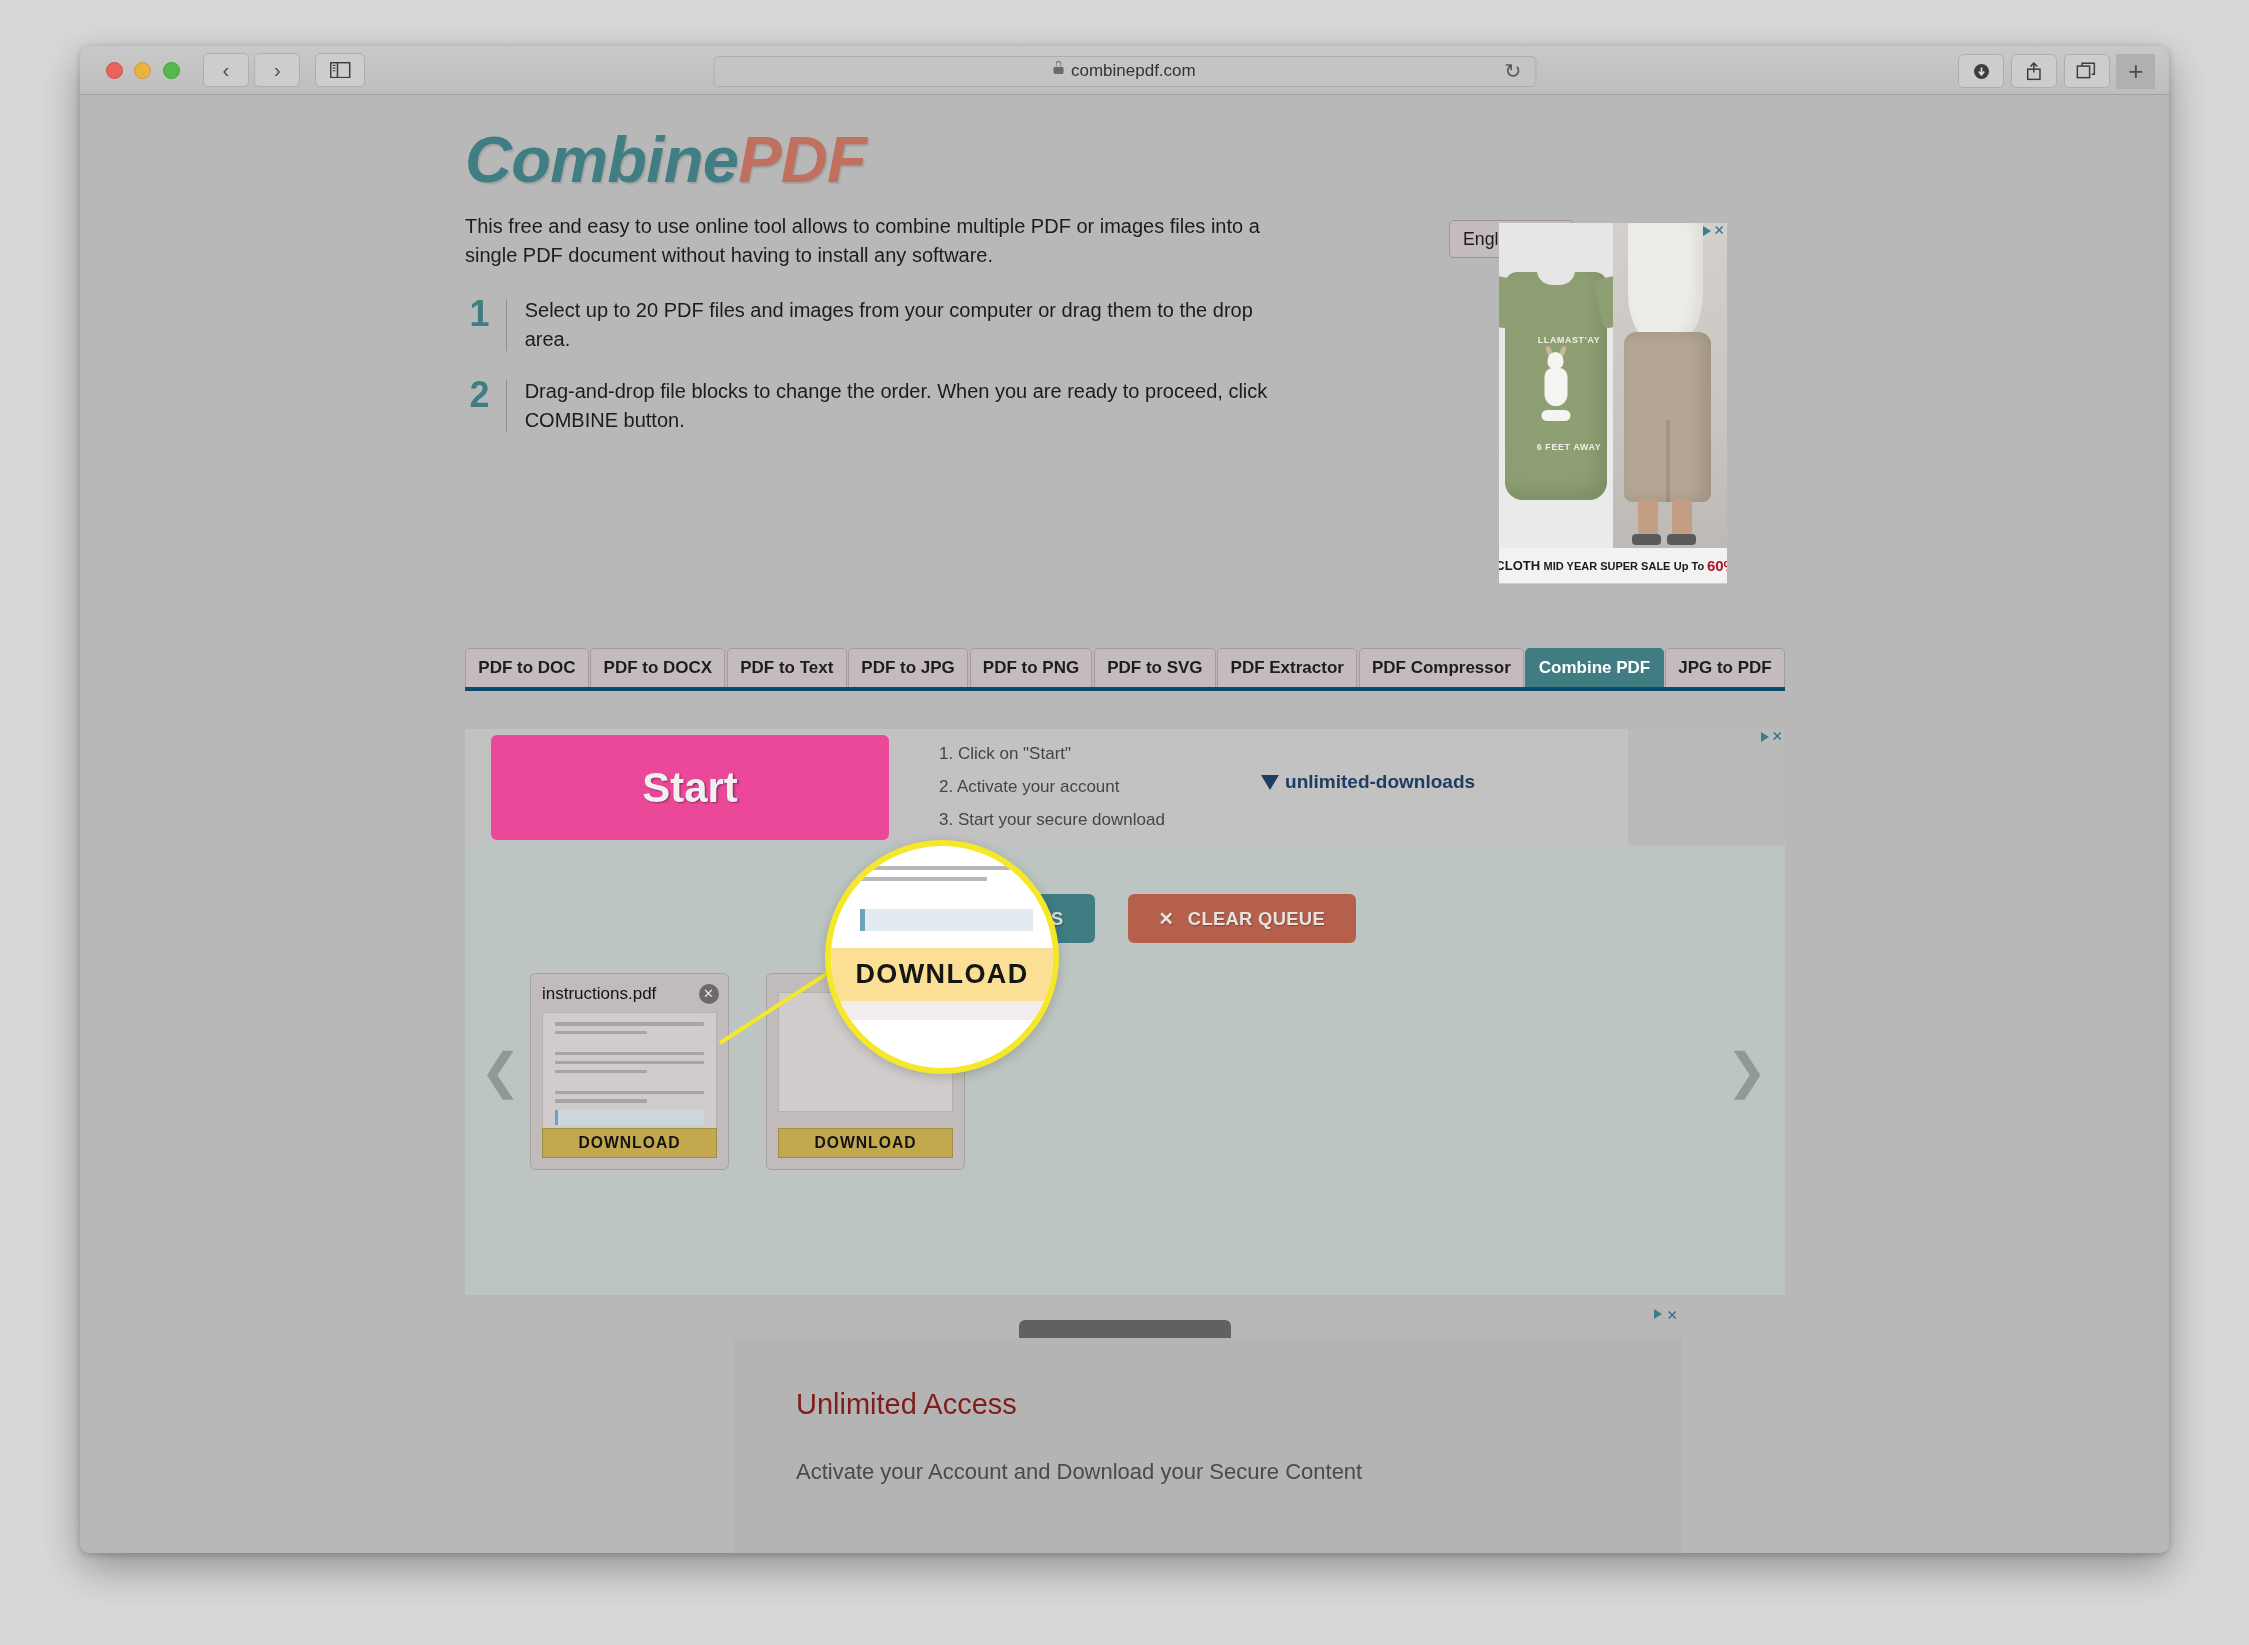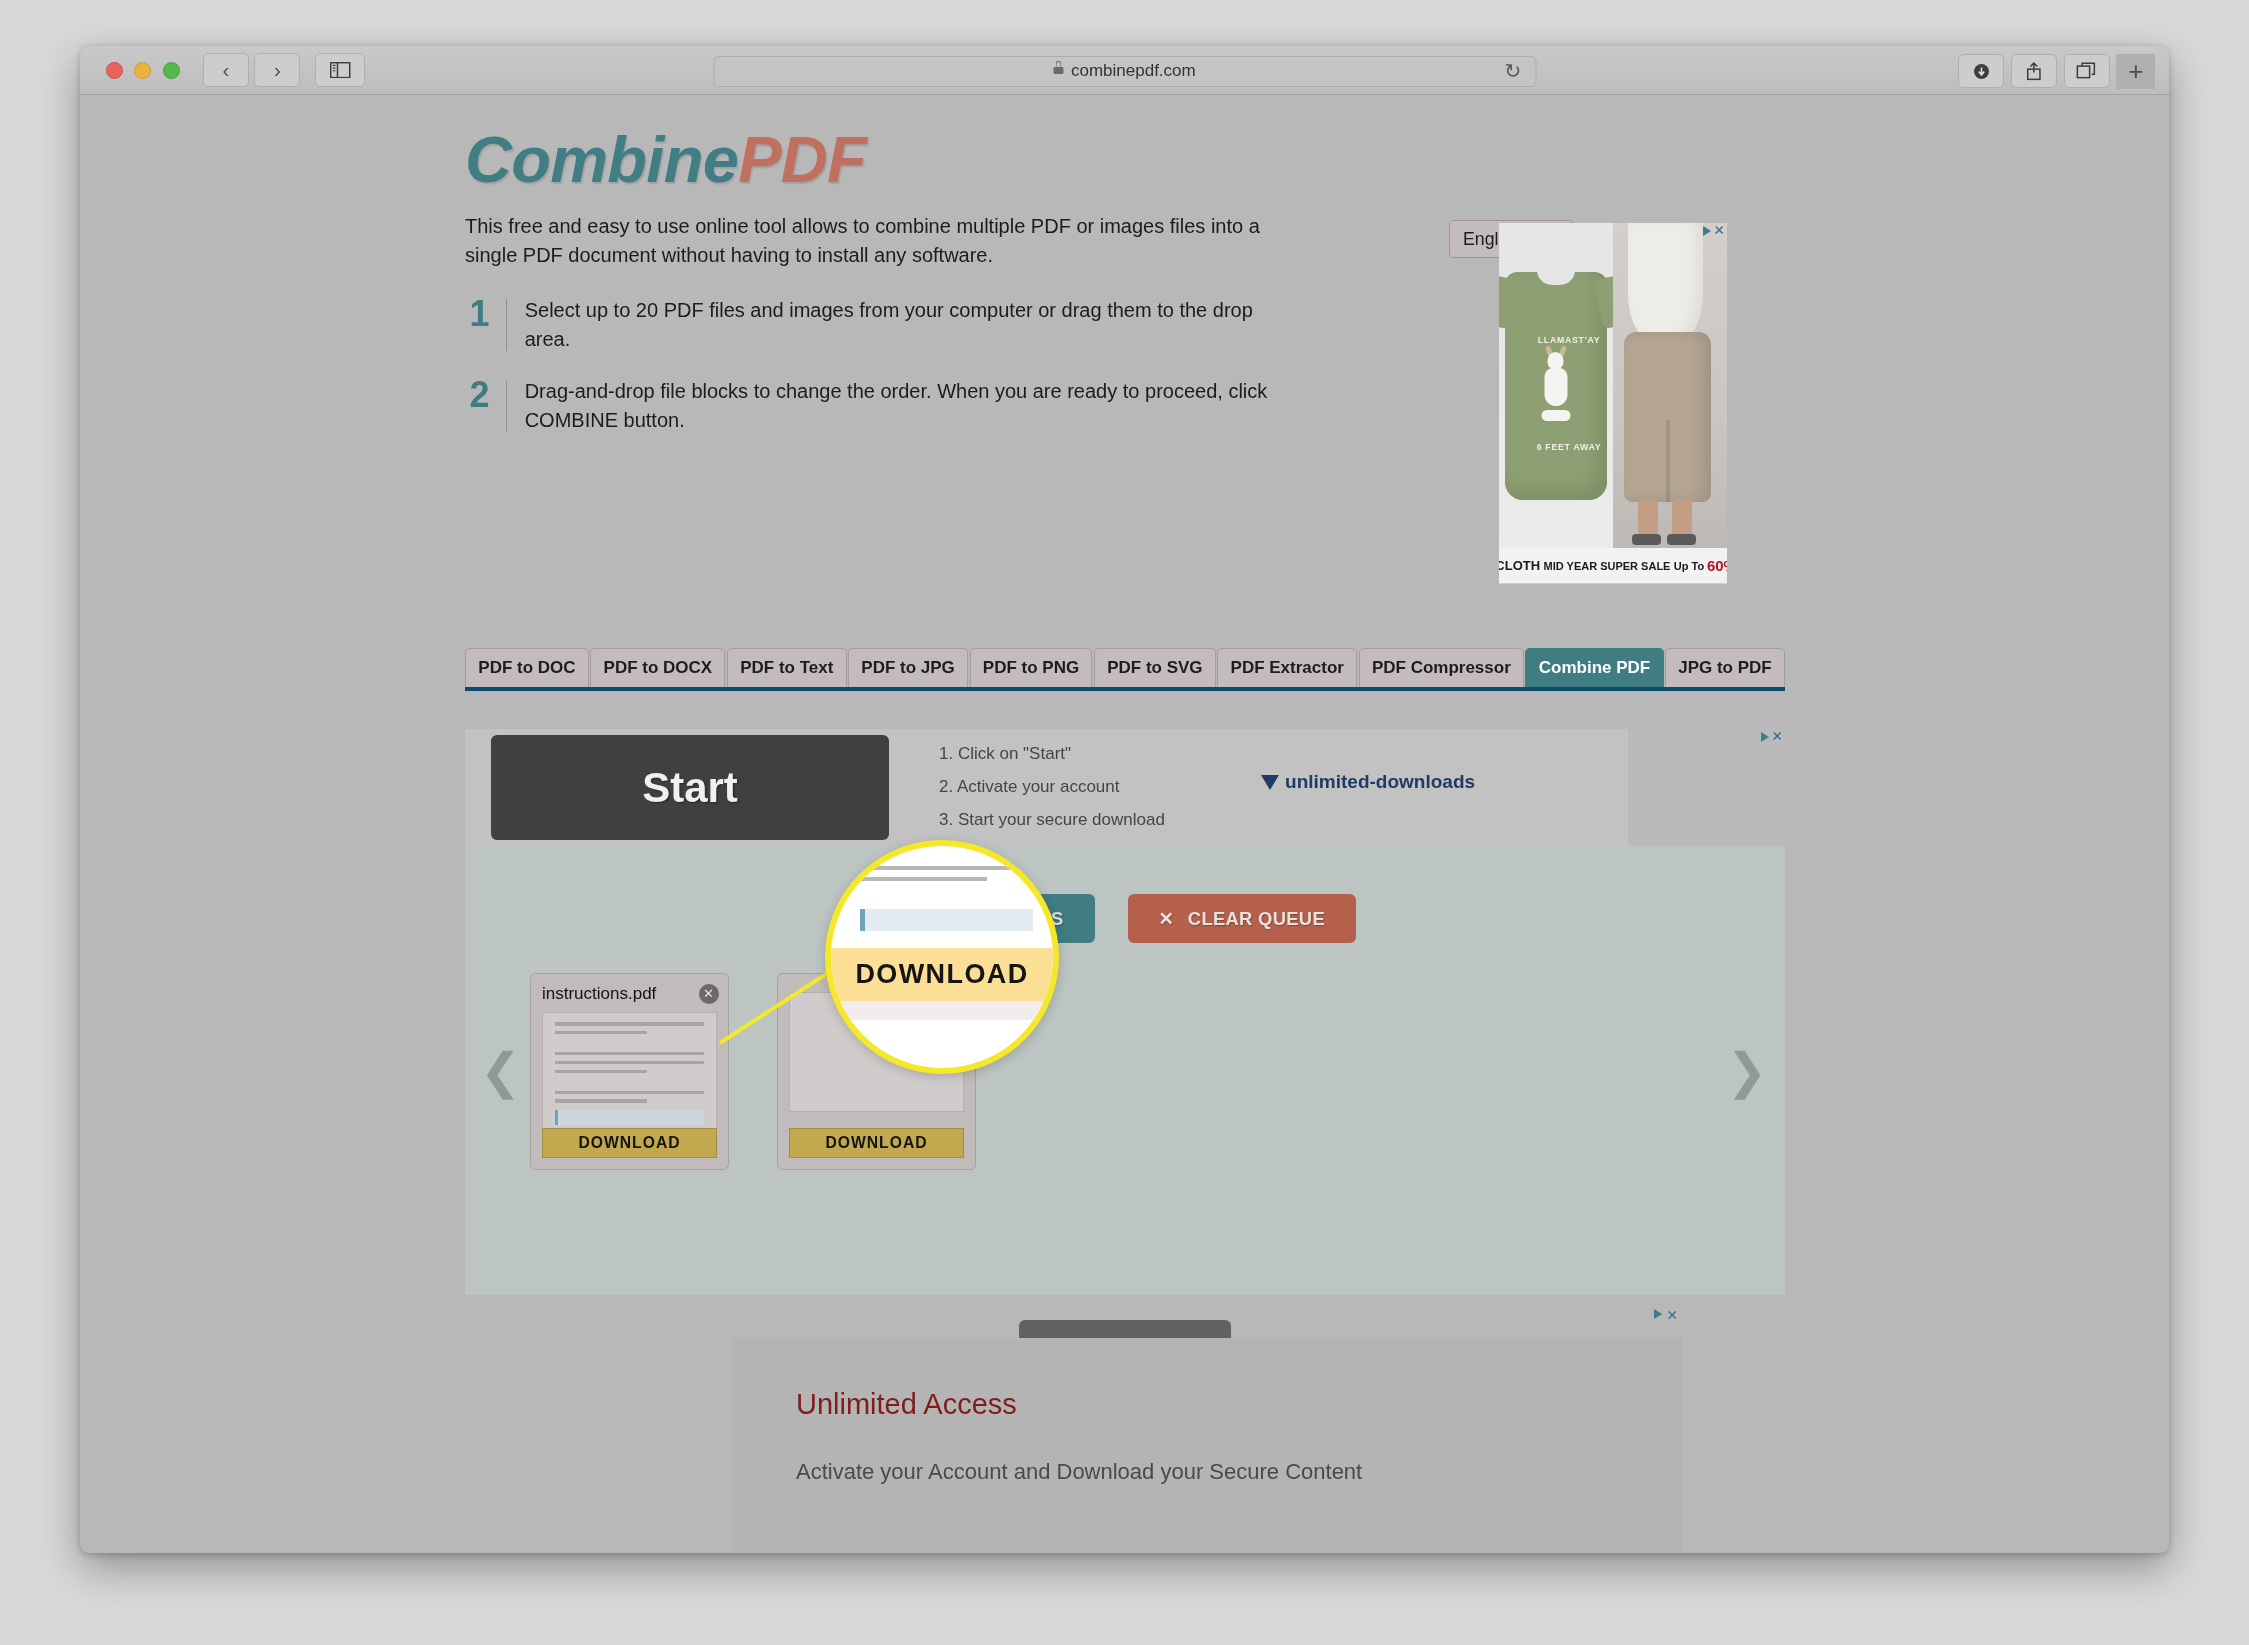--- a/index.html
+++ b/index.html
@@ -218,21 +218,21 @@
     left: 385px; top: 634px;
     width: 1320px; height: 117px;
     background: #c2c2c2;
     display: flex;
     align-items: stretch;
     overflow: hidden;
   }
   .start-btn {
     margin: 6.1px 0 6.1px 26px;
     width: 398px;
-    background: #404040;
+    background: #ec4899;
     border-radius: 6.1px;
     display:flex; align-items:center; justify-content:center;
     color:#f0f0f0; font-size: 42px; font-weight: bold;
     text-shadow: 1.4px 1.4px 2px rgba(0,0,0,0.4);
   }
   .steps3 { flex: 1; padding: 15px 0 0 50px; }
   .steps3 .l { font-size: 17px; color:#454545; margin-bottom: 13px; }
   .ud-brand { position:absolute; left: 796px; top: 42px; font-size: 19px; font-weight: bold; color:#1f3c63; display:flex; align-items:center; gap:6.1px;}
   .ud-brand .v { width:0;height:0;border-left:9.5px solid #1f3c63;border-right:9.5px solid #1f3c63;border-top:15px solid #1f3c63; border-left-color:transparent;border-right-color:transparent; }
   .mid-ad .icons-fade { position:absolute; right:0; top:0; width:157px; height:100%; background:#b9b9b9; opacity:0.9; }
@@ -255,21 +255,21 @@
     text-shadow: 0.7px 0.7px 1.4px rgba(0,0,0,0.3);
   }
   .btn-clear {
     background: #b5604b; color:#e8e2e0;
     border-radius: 6.1px; padding: 13.6px 31px;
     font-size: 18.4px; font-weight: bold; letter-spacing: 0.3px;
     text-shadow: 0.7px 0.7px 1.4px rgba(0,0,0,0.3);
     display:flex; align-items:center; gap: 13.6px;
   }
 
-  .cards { position:absolute; left: 65px; top: 127px; display:flex; gap: 48px; }
+  .cards { position:absolute; left: 65px; top: 127px; display:flex; gap: 37px; }
   .file-card {
     width: 199px; height: 197px;
     background: #c2bbbb;
     border: 0.7px solid #a8a1a1;
     border-radius: 5.4px;
     padding: 9.5px 11px 11px;
     position: relative;
   }
   .fc-title { font-size: 17px; color:#141414; }
   .fc-close {

